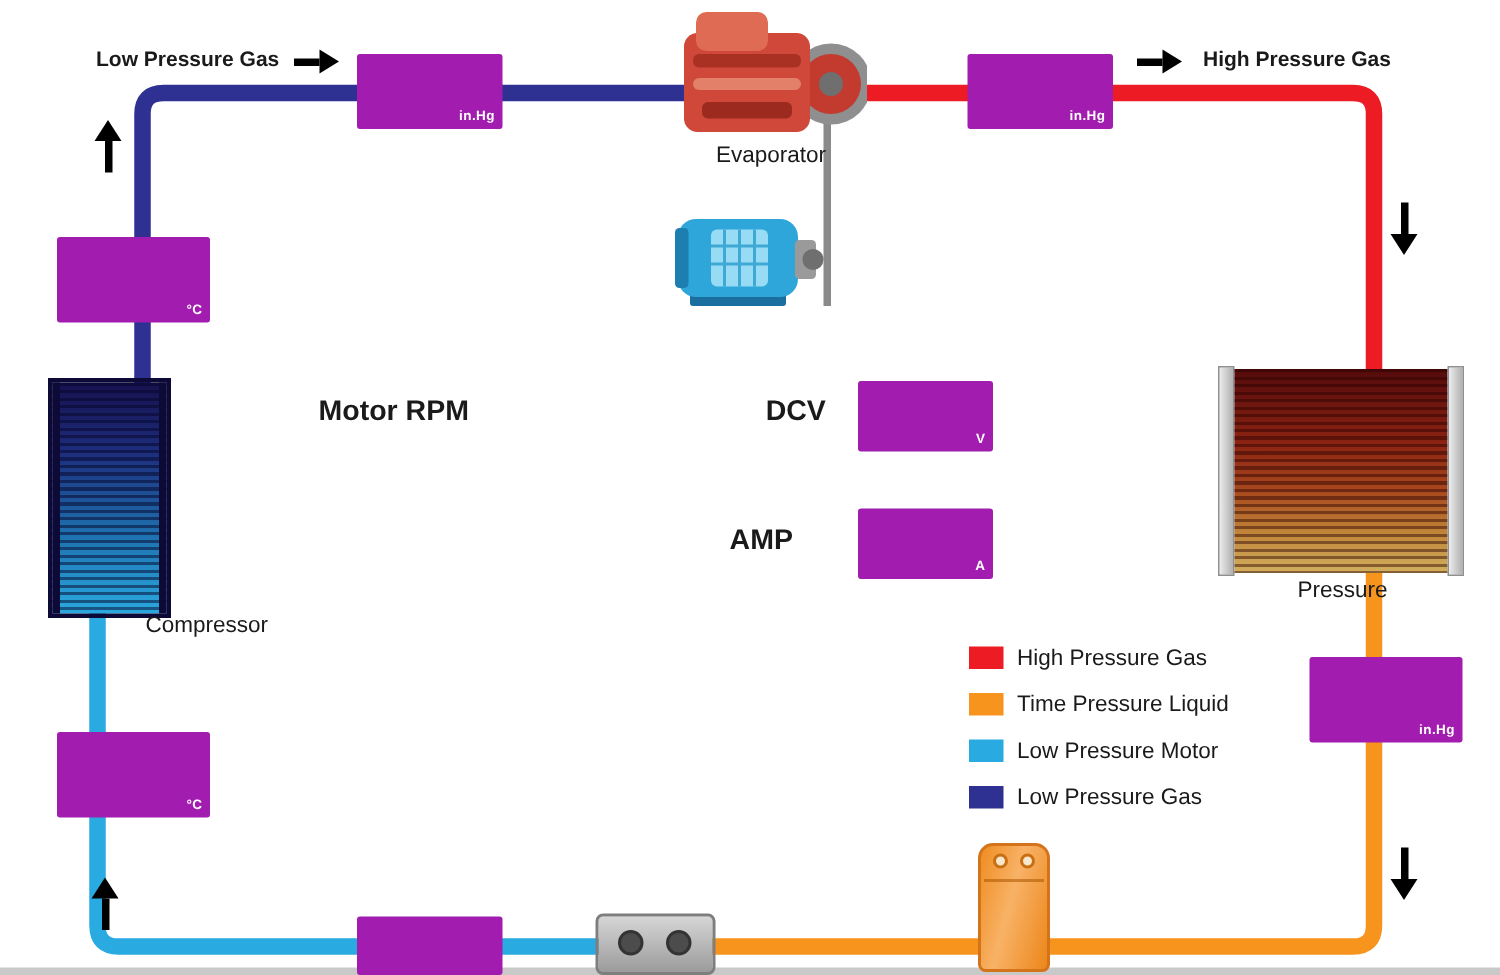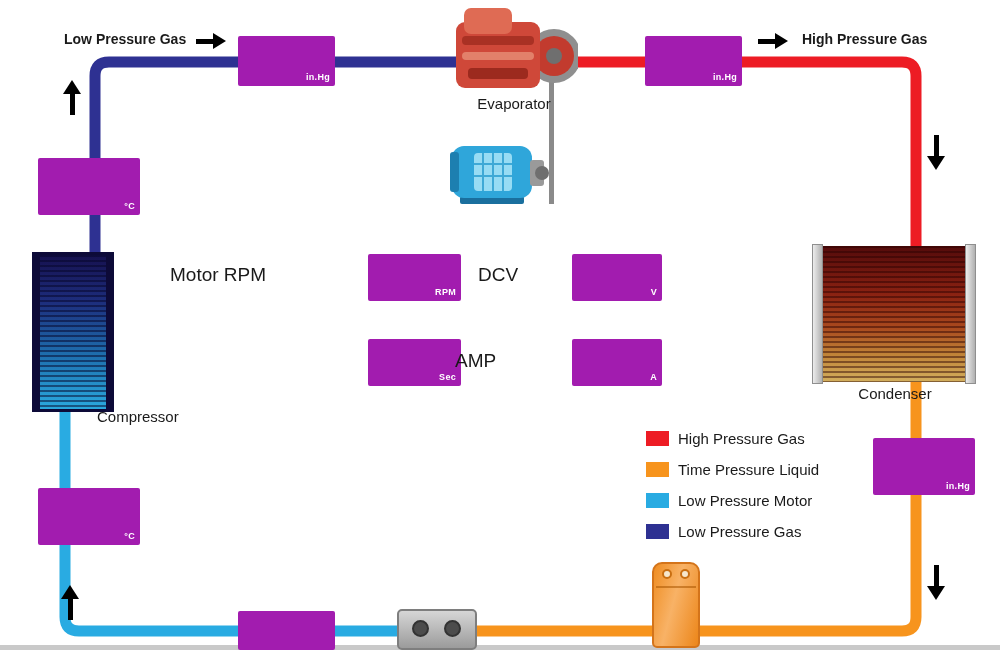--- a/index.html
+++ b/index.html
@@ -7,21 +7,21 @@
          font-family:"Liberation Sans",sans-serif;color:#1a1a1a;}
   .abs{position:absolute;}
   svg.pipes{position:absolute;left:0;top:0;z-index:1;}
   
   .display{position:absolute;background:#a21caf;border-radius:2px;z-index:4;}
   .display .unit{position:absolute;right:5px;bottom:4px;color:#fff;font-size:9px;font-weight:bold;letter-spacing:.3px;}
   .display .value{position:absolute;left:6px;top:6px;right:6px;color:#ff2d2d;font-size:16px;text-align:center;}
   
   .pipe-label{position:absolute;font-size:14px;font-weight:600;z-index:5;white-space:nowrap;}
   .comp-label{position:absolute;font-size:15px;z-index:5;white-space:nowrap;}
-  .meter-label{position:absolute;font-size:19px;font-weight:400;z-index:5;text-align:left;white-space:nowrap;}
+  .meter-label{position:absolute;font-size:19px;font-weight:700;z-index:5;text-align:center;white-space:nowrap;}
   
   .arrow{position:absolute;display:flex;align-items:center;z-index:5;}
   .arrow.right .shaft{display:block;width:17px;height:5px;background:#000;}
   .arrow.right .head{display:block;width:0;height:0;border-left:13px solid #000;border-top:8px solid transparent;border-bottom:8px solid transparent;}
   .arrow.v{flex-direction:column;}
   .arrow.up .head{display:block;width:0;height:0;border-bottom:14px solid #000;border-left:9px solid transparent;border-right:9px solid transparent;}
   .arrow.up .shaft,.arrow.down .shaft{display:block;width:5px;height:21px;background:#000;}
   .arrow.down .head{display:block;width:0;height:0;border-top:14px solid #000;border-left:9px solid transparent;border-right:9px solid transparent;}
   
   .belt{position:absolute;left:549px;top:38px;width:5px;height:166px;background:#8a8a8a;z-index:2;}
@@ -102,21 +102,21 @@
       <rect x="80" y="22" width="14" height="26" rx="3" fill="#9a9a9a"></rect>
       <circle cx="92" cy="35" r="7" fill="#6f6f6f"></circle>
     </svg>
   </div>
 
   <div class="abs condenser">
     <div class="cond-header hl"></div>
     <div class="cond-core"></div>
     <div class="cond-header hr"></div>
   </div>
-  <div class="comp-label" style="left:830px;top:385px;width:130px;text-align:center;">Condenser</div>
+  <div class="comp-label" style="left:830px;top:385px;width:130px;text-align:center;">Pressure</div>
 
   <div class="abs evaporator"></div>
   <div class="comp-label" style="left:97px;top:408px;">Compressor</div>
 
   <div class="abs receiver">
     <span class="port p1"></span>
     <span class="port p2"></span>
   </div>
 
   <div class="abs sightglass">
@@ -143,35 +143,27 @@
   <div class="display" style="left:873px;top:438px;width:102px;height:57px;">
     <span class="value"></span>
     <span class="unit">in.Hg</span>
   </div>
   <div class="display" style="left:238px;top:611px;width:97px;height:39px;">
     <span class="value"></span>
     <span class="unit"></span>
   </div>
 
   <div class="meter-label" style="left:170px;top:264px;width:185px;">Motor RPM</div>
-  <div class="display" style="left:368px;top:254px;width:93px;height:47px;">
-    <span class="value"></span>
-    <span class="unit">RPM</span>
-  </div>
 
   <div class="meter-label" style="left:478px;top:264px;width:105px;">DCV</div>
   <div class="display" style="left:572px;top:254px;width:90px;height:47px;">
     <span class="value"></span>
     <span class="unit">V</span>
   </div>
 
-  <div class="display" style="left:368px;top:339px;width:93px;height:47px;">
-    <span class="value"></span>
-    <span class="unit">Sec</span>
-  </div>
 
   <div class="meter-label" style="left:455px;top:350px;width:105px;">AMP</div>
   <div class="display" style="left:572px;top:339px;width:90px;height:47px;">
     <span class="value"></span>
     <span class="unit">A</span>
   </div>
 
   <div class="pipe-label" style="left:64px;top:31px;">Low Pressure Gas</div>
   <div class="arrow right" style="left:196px;top:33px;">
     <i class="shaft"></i>

